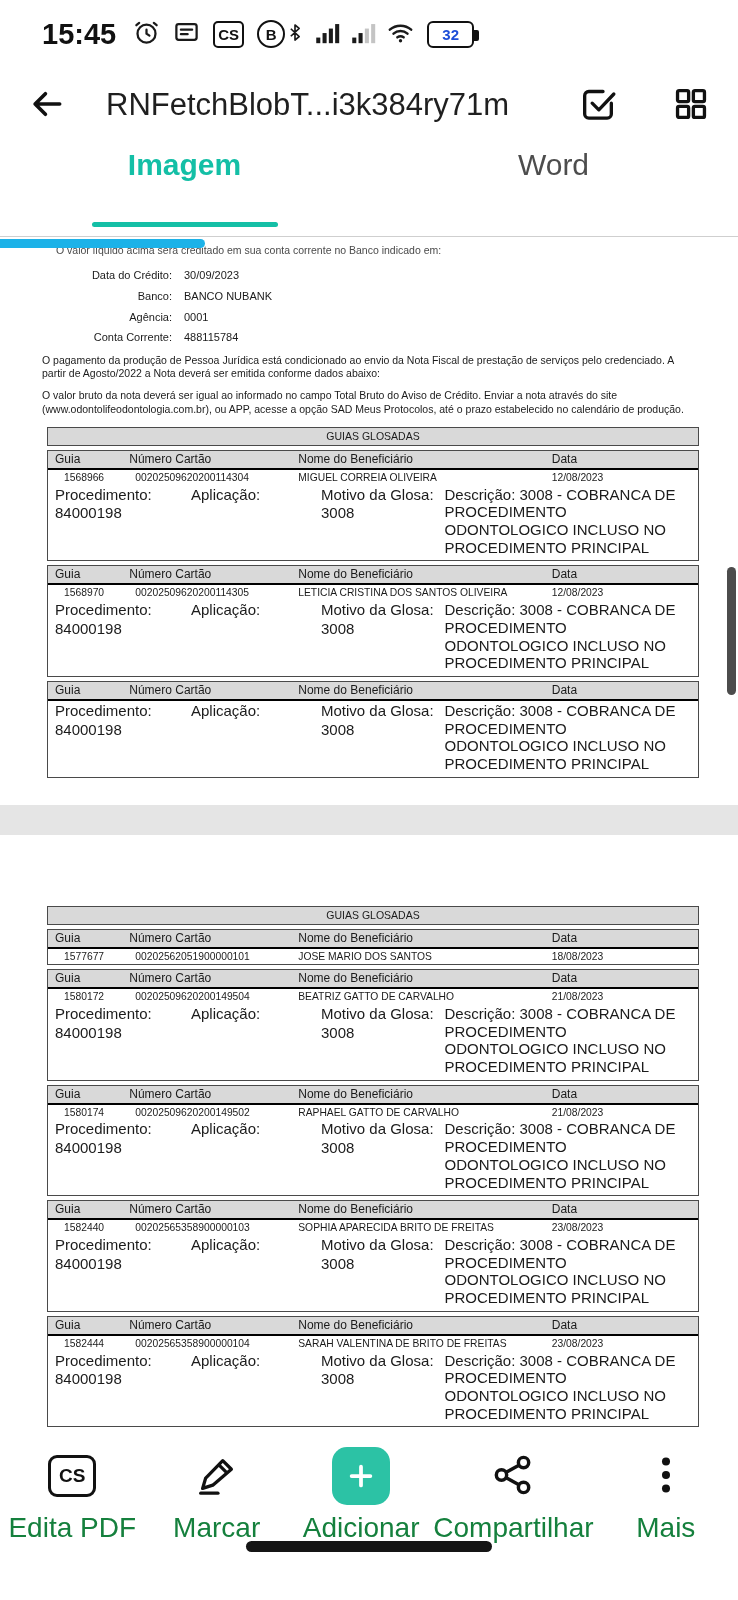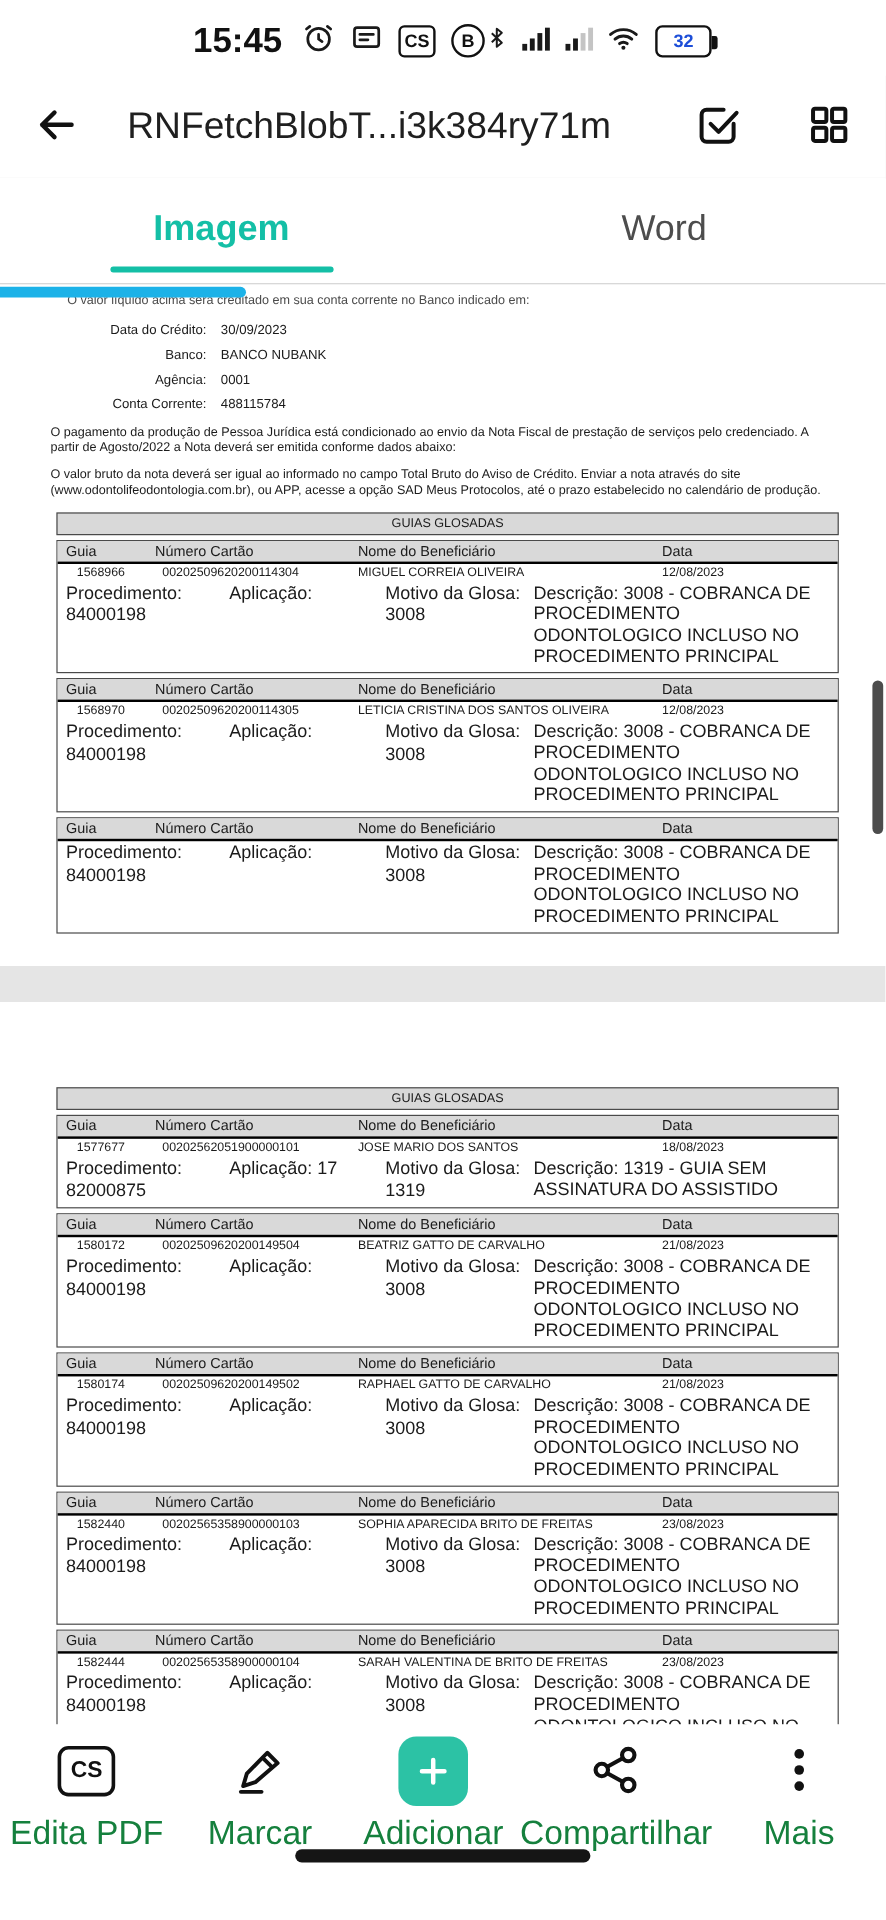--- a/index.html
+++ b/index.html
@@ -1,39 +1,39 @@
 <!DOCTYPE html>
 <html><head>
 <meta charset="utf-8">
 <style>
   *{margin:0;padding:0;box-sizing:border-box}
   html,body{width:738px;height:1600px}
   body{font-family:"Liberation Sans",sans-serif;background:#fff;position:relative;overflow:hidden}
   .phone{position:absolute;inset:0;background:#fff}
 
   
-  .statusbar{position:absolute;top:0;left:0;right:0;height:62px;display:flex;align-items:center;justify-content:center;padding:6px 26px 0 42px}
+  .statusbar{position:absolute;top:0;left:0;right:0;height:62px;display:flex;align-items:center;justify-content:flex-start;padding:6px 26px 0 42px}
   .sb-left{display:flex;align-items:center;gap:13px}
   .sb-time{font-size:29px;font-weight:bold;color:#111;margin-right:4px}
   .badge-box{min-width:31px;height:27px;border:2.5px solid #111;border-radius:5px;font-size:15px;font-weight:bold;color:#111;display:flex;align-items:center;justify-content:center;padding:0 3px}
   .badge-circle{width:28px;height:28px;border:2.5px solid #111;border-radius:50%;font-size:15px;font-weight:bold;color:#111;display:flex;align-items:center;justify-content:center}
   .sb-right{display:flex;align-items:center;gap:9px}
   .battery{width:47px;height:27px;border:2.5px solid #111;border-radius:6px;display:flex;align-items:center;justify-content:center;position:relative;margin-left:3px}
   .battery-num{font-size:15px;font-weight:bold;color:#1d4ed8}
   .battery-tip{position:absolute;right:-7px;top:7px;width:5px;height:11px;background:#111;border-radius:0 2px 2px 0}
 
   
   .appbar{position:absolute;top:62px;left:0;right:0;height:86px;display:flex;align-items:center;padding:0 28px;gap:40px;background:#fff;box-shadow:0 1px 0 rgba(0,0,0,.07)}
   .appbar-title{flex:1;font-size:31px;color:#1f1f1f;white-space:nowrap;overflow:hidden}
   .icon-btn{background:none;border:none;display:flex;align-items:center;justify-content:center;cursor:pointer;padding:0}
   .appbar .icon-btn+ .icon-btn{margin-left:14px}
 
   
   .tabs{position:absolute;top:148px;left:0;right:0;height:86px;display:flex;background:#fff}
-  .tab{flex:1;display:flex;align-items:center;justify-content:center;font-size:30px;color:#4d4d4d;position:relative;cursor:pointer}
+  .tab{flex:1;display:flex;align-items:flex-start;justify-content:center;font-size:30px;color:#4d4d4d;position:relative;cursor:pointer}
   .tab.active{color:#14bfa6;font-weight:bold}
   .tab-underline{position:absolute;bottom:7px;left:50%;transform:translateX(-50%);width:186px;height:5px;background:#14bfa6;border-radius:3px}
 
   
   .doc-viewport{position:absolute;top:236px;left:0;right:0;height:1201px;background:#fff;border-top:1px solid #cfcfcf;overflow:hidden}
   .progress{position:absolute;top:2px;left:0;width:205px;height:9px;background:#1cb2e8;border-radius:0 5px 5px 0;z-index:6}
   .page{position:absolute;left:0;width:100%;background:#fff;color:#1b1b1b;font-size:10.5px;line-height:1.25}
   .page1{top:0;height:568px;padding:6px 38px 0 42px;overflow:hidden}
   .page-gap{position:absolute;top:568px;left:0;width:100%;height:30px;background:#e5e5e5}
   .page2{top:598px;height:603px;padding:60px 38px 0 42px;overflow:hidden}
@@ -272,26 +272,20 @@
               <span>Número Cartão</span>
               <span>Nome do Beneficiário</span>
               <span>Data</span>
             </div>
             <div class="gvals">
               <span class="v-guia">1577677</span>
               <span class="v-cartao">00202562051900000101</span>
               <span class="v-nome">JOSE MARIO DOS SANTOS</span>
               <span class="v-data">18/08/2023</span>
             </div>
-            <div class="gdet">
-              <span class="d-proc">Procedimento: 82000875</span>
-              <span class="d-apl">Aplicação: 17</span>
-              <span class="d-motivo">Motivo da Glosa: 1319</span>
-              <span class="d-desc">Descrição: 1319 - GUIA SEM ASSINATURA DO ASSISTIDO</span>
-            </div>
           </div>
           <div class="gblock">
             <div class="ghead">
               <span>Guia</span>
               <span>Número Cartão</span>
               <span>Nome do Beneficiário</span>
               <span>Data</span>
             </div>
             <div class="gvals">
               <span class="v-guia">1580172</span>

